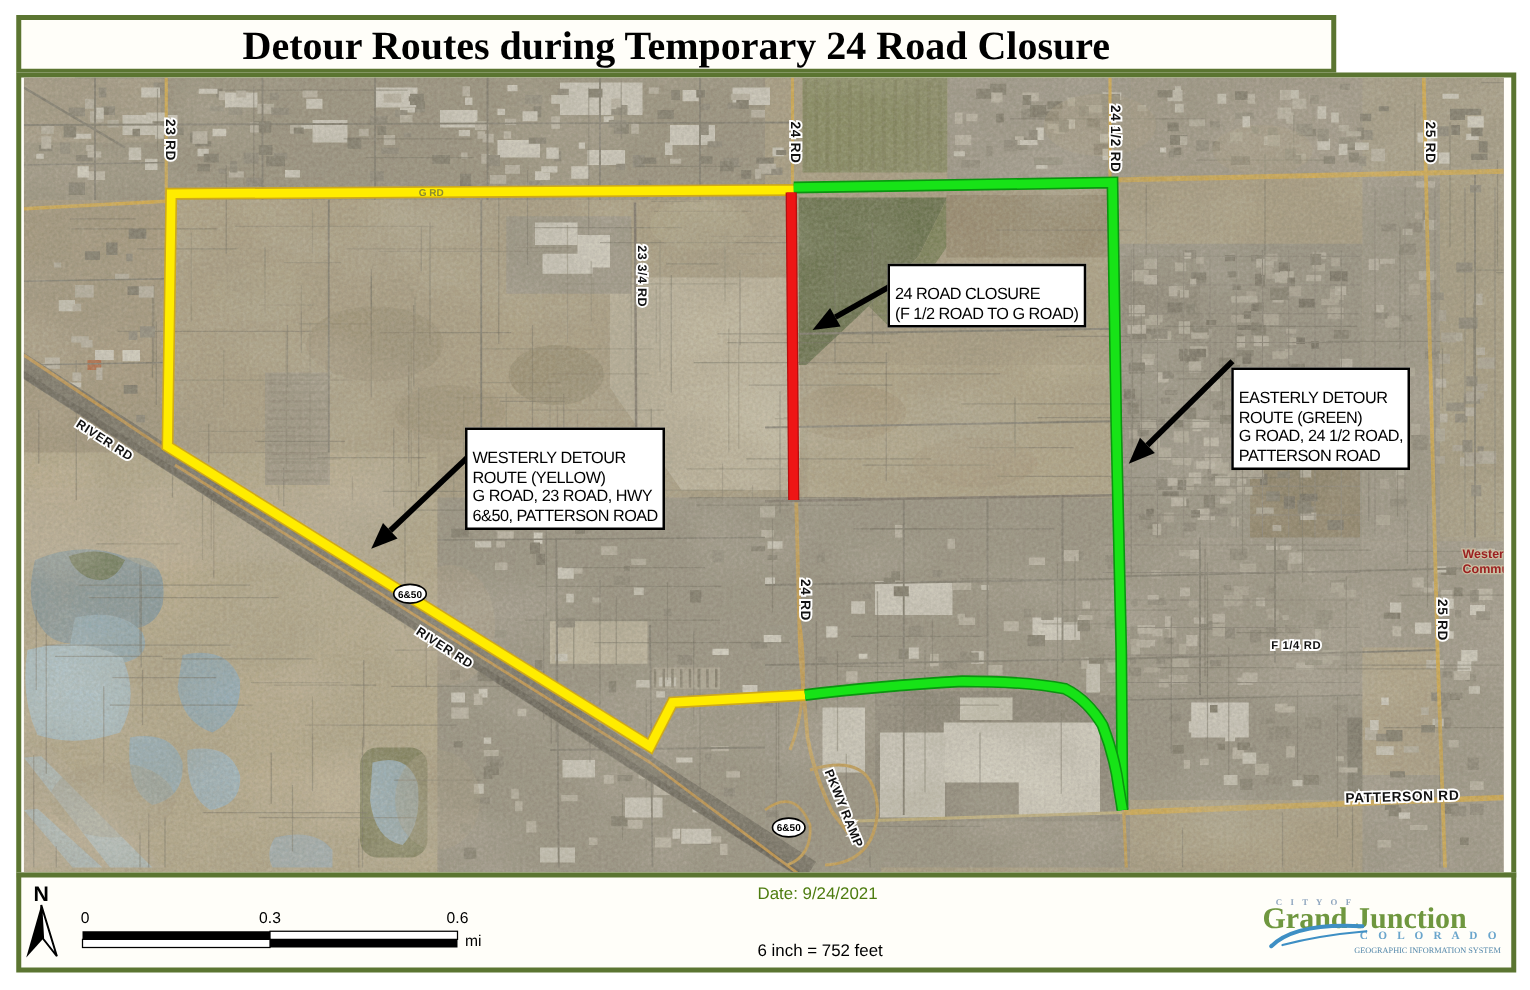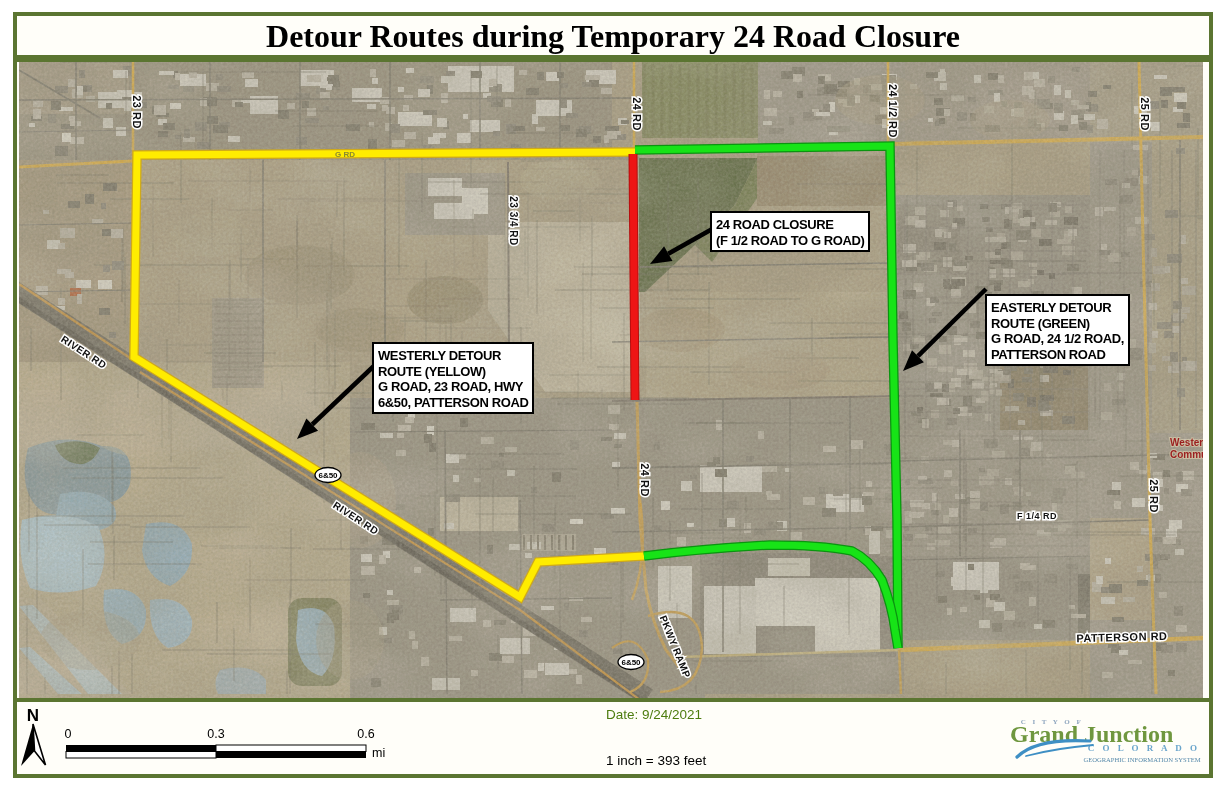--- a/index.html
+++ b/index.html
@@ -1,21 +1,21 @@
 <!DOCTYPE html>
 <html><head><meta charset="utf-8"><title>Detour Routes</title>
 <style>
 html,body{margin:0;padding:0;width:1224px;height:792px;background:#ffffff;overflow:hidden}
 body{font-family:"Liberation Sans",sans-serif;position:relative}
 .gbox{position:absolute;border:4px solid #5b7531;background:#fffef9;box-sizing:border-box}
-.callout{position:absolute;background:#ffffff;border:2px solid #000;font-weight:bold;font-size:13px;letter-spacing:-0.4px;line-height:15.5px;padding:4px 4px 2px 4px;white-space:nowrap;color:#000;box-sizing:border-box}
+.callout{position:absolute;background:#ffffff;border:2px solid #000;font-weight:normal;font-size:13px;letter-spacing:-0.4px;line-height:15.5px;padding:14px 4px 2px 4px;white-space:nowrap;color:#000;box-sizing:border-box}
 </style></head>
 <body>
 
-<div class="gbox" style="left:13px;top:12px;width:1200px;height:47px;text-align:center;font-family:'Liberation Serif',serif;font-weight:bold;font-size:32px;line-height:40px;color:#000">Detour Routes during Temporary 24 Road Closure</div>
+<div class="gbox" style="left:13px;top:12px;width:1056px;height:47px;text-align:center;font-family:'Liberation Serif',serif;font-weight:bold;font-size:32px;line-height:40px;color:#000">Detour Routes during Temporary 24 Road Closure</div>
 
 <div class="gbox" style="left:13px;top:58px;width:1200px;height:644px"></div>
 
 <svg style="position:absolute;left:19px;top:62px" width="1184" height="636" viewBox="19 62 1184 636" preserveAspectRatio="none">
 <defs>
 <filter id="darkmottle" x="0" y="0" width="100%" height="100%">
         <feTurbulence type="fractalNoise" baseFrequency="0.011 0.015" numOctaves="4" seed="7"></feTurbulence>
         <feColorMatrix type="matrix" values="0 0 0 0 0.30, 0 0 0 0 0.28, 0 0 0 0 0.22, 0.20 0.40 0.07 0 -0.10"></feColorMatrix>
       </filter>
 <filter id="lightmottle" x="0" y="0" width="100%" height="100%">
@@ -1446,12 +1446,12 @@
 <text x="1010" y="742" font-size="24" fill="#6f973f" font-family="Liberation Serif,serif" font-weight="bold">Grand Junction</text>
 <text x="1144" y="751" font-size="9" letter-spacing="3" fill="#6aa5cc" text-anchor="middle" font-family="Liberation Serif,serif" font-weight="bold">C O L O R A D O</text>
 <path d="M1017,757 C1030,744 1055,739 1090,741" fill="none" stroke="#3e8fc4" stroke-width="3.2" stroke-linecap="round"></path>
 <path d="M1026,756 C1045,751 1070,747 1093,745" fill="none" stroke="#3e8fc4" stroke-width="1.8" stroke-linecap="round"></path>
 <text x="1142" y="762" font-size="6.6" fill="#5588aa" text-anchor="middle" font-family="Liberation Serif,serif">GEOGRAPHIC INFORMATION SYSTEM</text>
 </g>
 </svg>
 
 <div style="position:absolute;left:606px;top:707px;font-size:13.5px;color:#4d7c0f">Date: 9/24/2021</div>
 
-<div style="position:absolute;left:606px;top:753px;font-size:13.5px;color:#000">1 inch = 393 feet</div>
+<div style="position:absolute;left:606px;top:753px;font-size:13.5px;color:#000">6 inch = 752 feet</div>
 </body></html>

